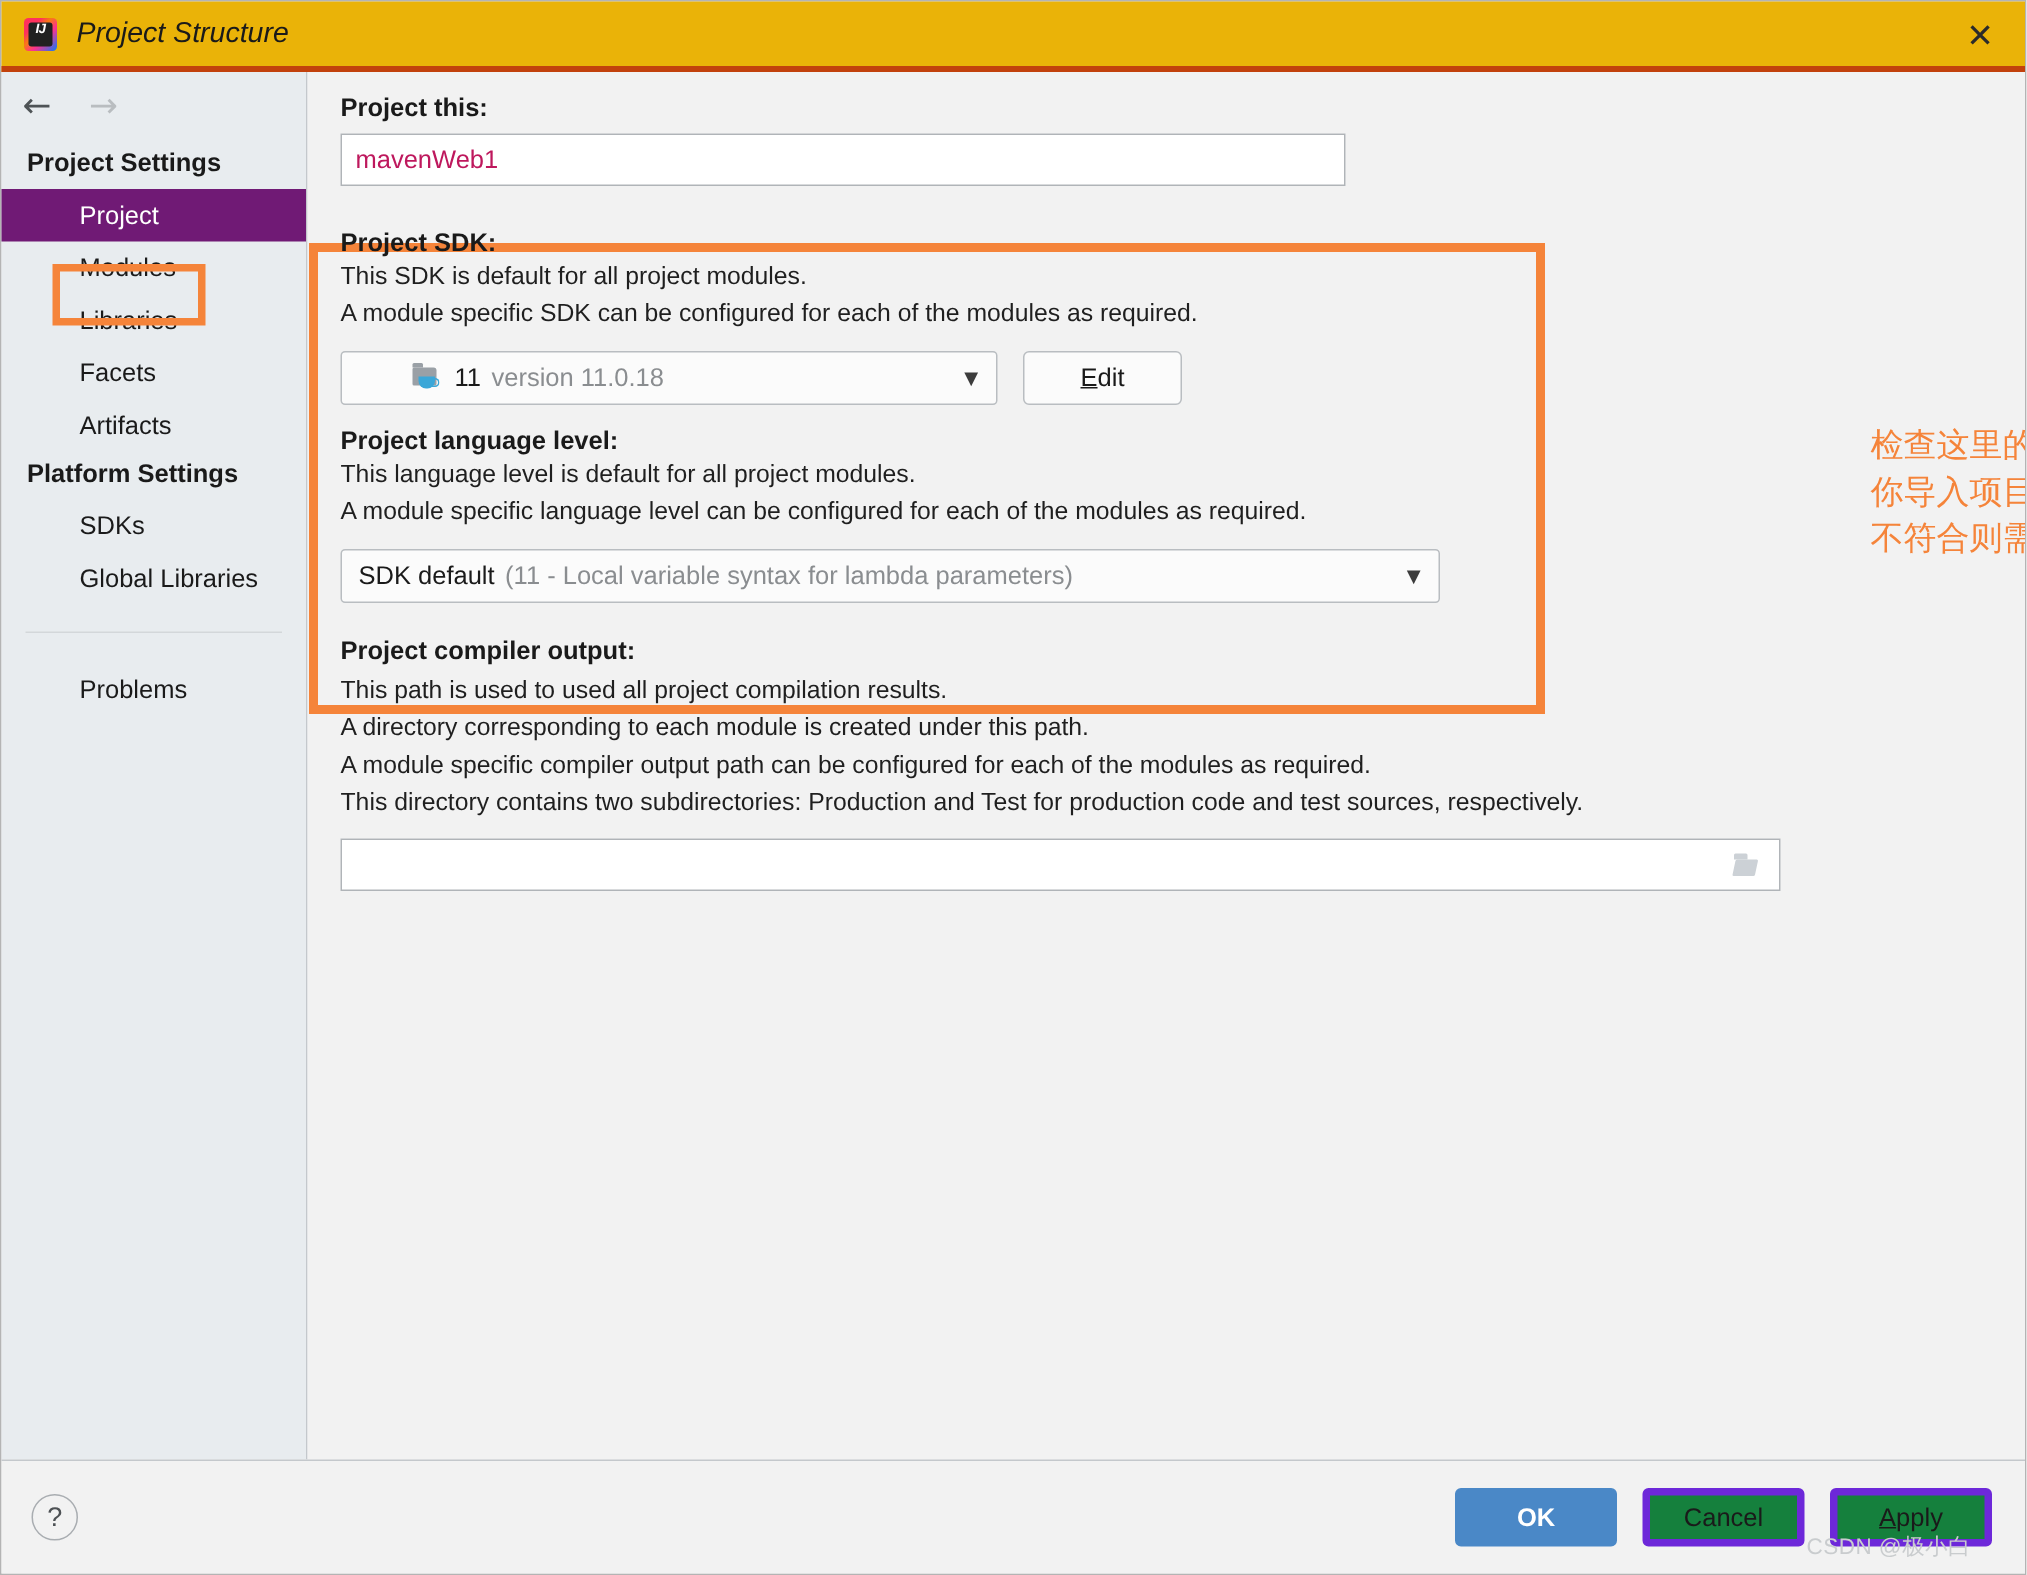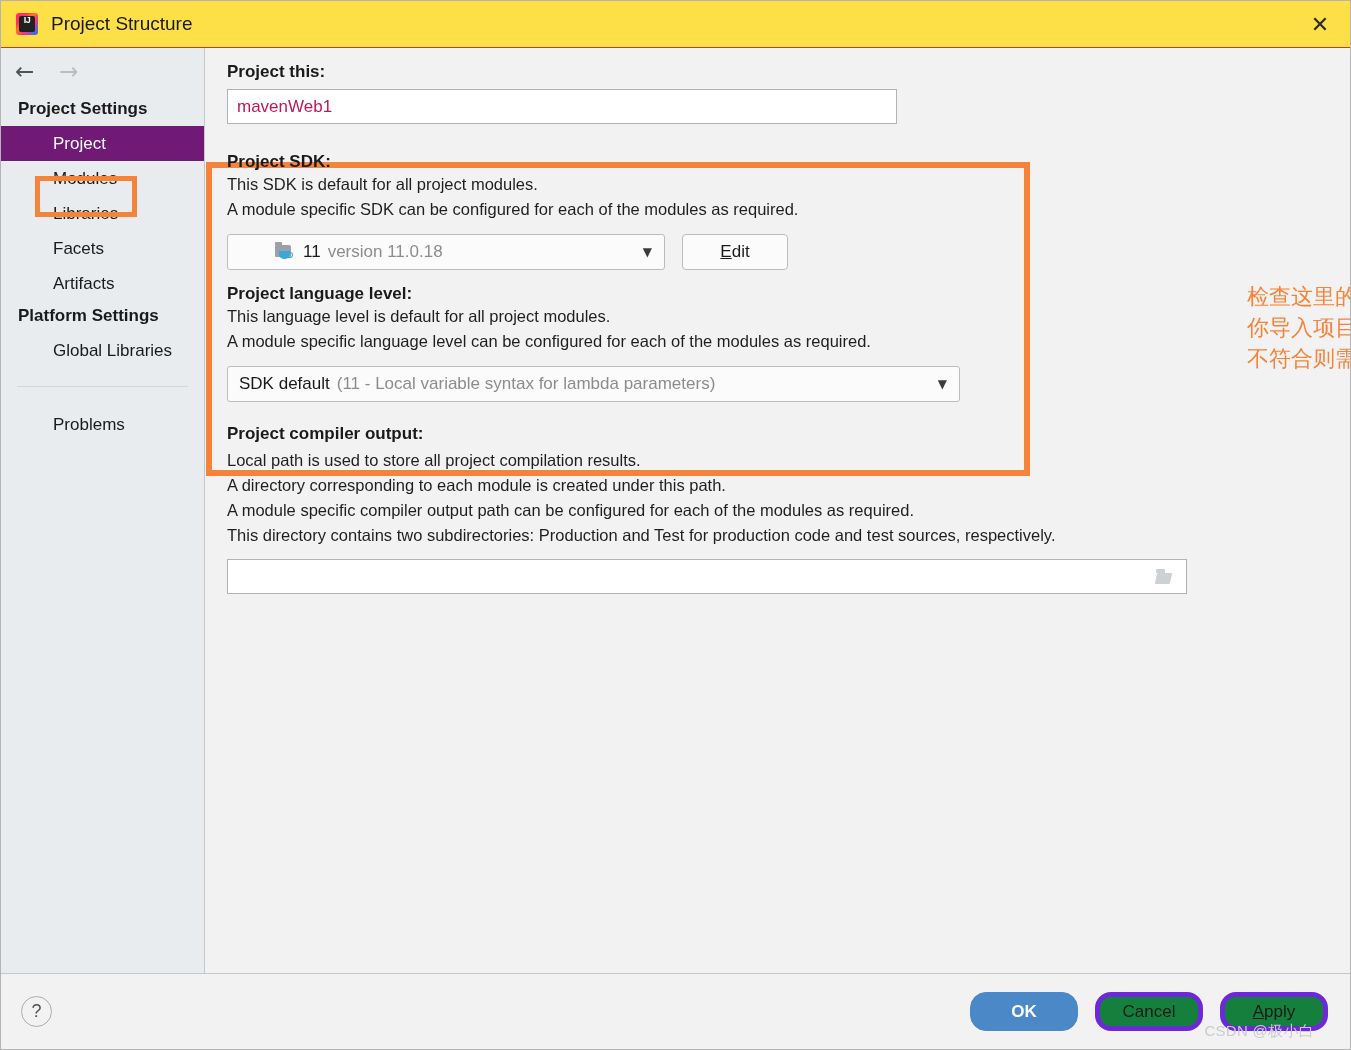--- a/index.html
+++ b/index.html
@@ -12,24 +12,25 @@
   .window {
     position: relative;
     width: 1351px; height: 1050px;
     background: #f2f2f2;
     border: 1px solid #b4b4b4;
     display: flex; flex-direction: column;
   }
   
   .titlebar {
     height: 47px; min-height: 47px;
-    background: #fde047;
-    border-bottom: 1px solid #c2410c;
-    display: flex; align-items: center;
-    position: relative;
+    background: #eab308;
+    border-bottom: 4px solid #c2410c;
+    display: flex; align-items: center;
+    position: relative;
+    font-style: italic;
   }
   .ij-icon {
     width: 22px; height: 22px;
     margin-left: 15px; margin-right: 13px;
     border-radius: 3px;
     position: relative;
     background: linear-gradient(135deg, #fe315d 0%, #fe315d 26%, #f97a12 42%, #ff318c 62%, #087cfa 100%);
     overflow: hidden;
     flex: none;
   }
@@ -240,21 +241,21 @@
     width: 31px; height: 31px;
     border: 1.5px solid #a9adb1;
     border-radius: 50%;
     display: flex; align-items: center; justify-content: center;
     font-size: 18px; color: #4d5154;
     cursor: pointer;
   }
   .footer-spacer { flex: 1; }
   .fbtn {
     height: 39px; min-width: 108px;
-    border-radius: 16px;
+    border-radius: 4px;
     font-size: 17px;
     display: flex; align-items: center; justify-content: center;
     cursor: pointer; margin-left: 17px;
     font-family: "Liberation Sans", sans-serif;
   }
   .fbtn.primary {
     background: #4a88c7; color: #ffffff;
     border: 1px solid #4a88c7;
     font-weight: bold;
   }
@@ -291,20 +292,21 @@
       </div>
 
       <div class="group-header">Project Settings</div>
       <div class="side-item selected">Project</div>
       <div class="side-item">Modules</div>
       <div class="side-item">Libraries</div>
       <div class="side-item">Facets</div>
       <div class="side-item">Artifacts</div>
 
       <div class="group-header">Platform Settings</div>
+      <div class="side-item">SDKs</div>
       <div class="side-item">Global Libraries</div>
 
       <div class="side-sep"></div>
       <div class="side-spacer"></div>
       <div class="side-item">Problems</div>
 
       <div class="hl-project"></div>
     </div>
 
     <div class="main">
@@ -342,21 +344,21 @@
         <div class="para">A module specific language level can be configured for each of the modules as required.</div>
         <div class="combo lang-combo">
           <span>SDK default</span>
           <span class="muted" style="margin-left:7px;">(11 - Local variable syntax for lambda parameters)</span>
           <span class="caret">▼</span>
         </div>
       </div>
 
       <div class="co-section">
         <div class="label-bold">Project compiler output:</div>
-        <div class="para" style="margin-top:4px;">Local path is used to store all project compilation results.</div>
+        <div class="para" style="margin-top:4px;">This path is used to used all project compilation results.</div>
         <div class="para">A directory corresponding to each module is created under this path.</div>
         <div class="para">A module specific compiler output path can be configured for each of the modules as required.</div>
         <div class="para">This directory contains two subdirectories: Production and Test for production code and test sources, respectively.</div>
         <div class="co-input" title="">
           <span class="folder-icon"></span>
         </div>
       </div>
 
       <div class="annot">
         <div>检查这里的jdk是否符合</div>

